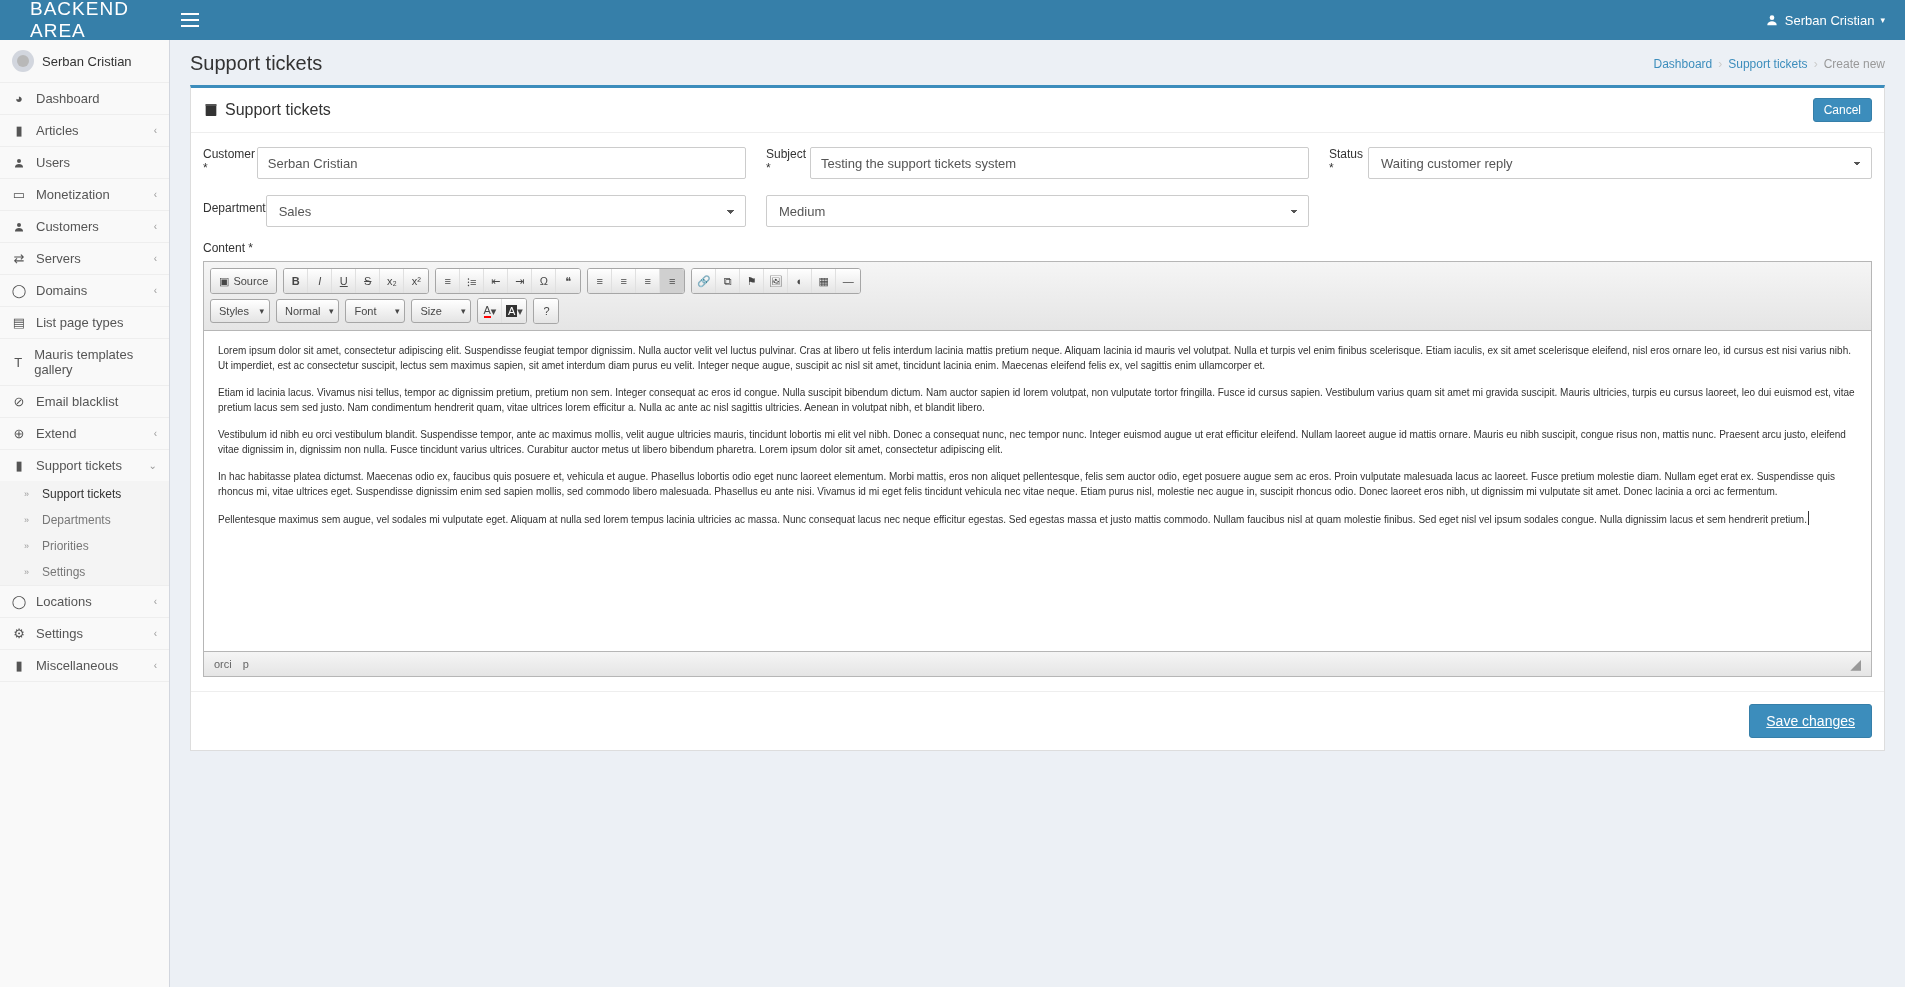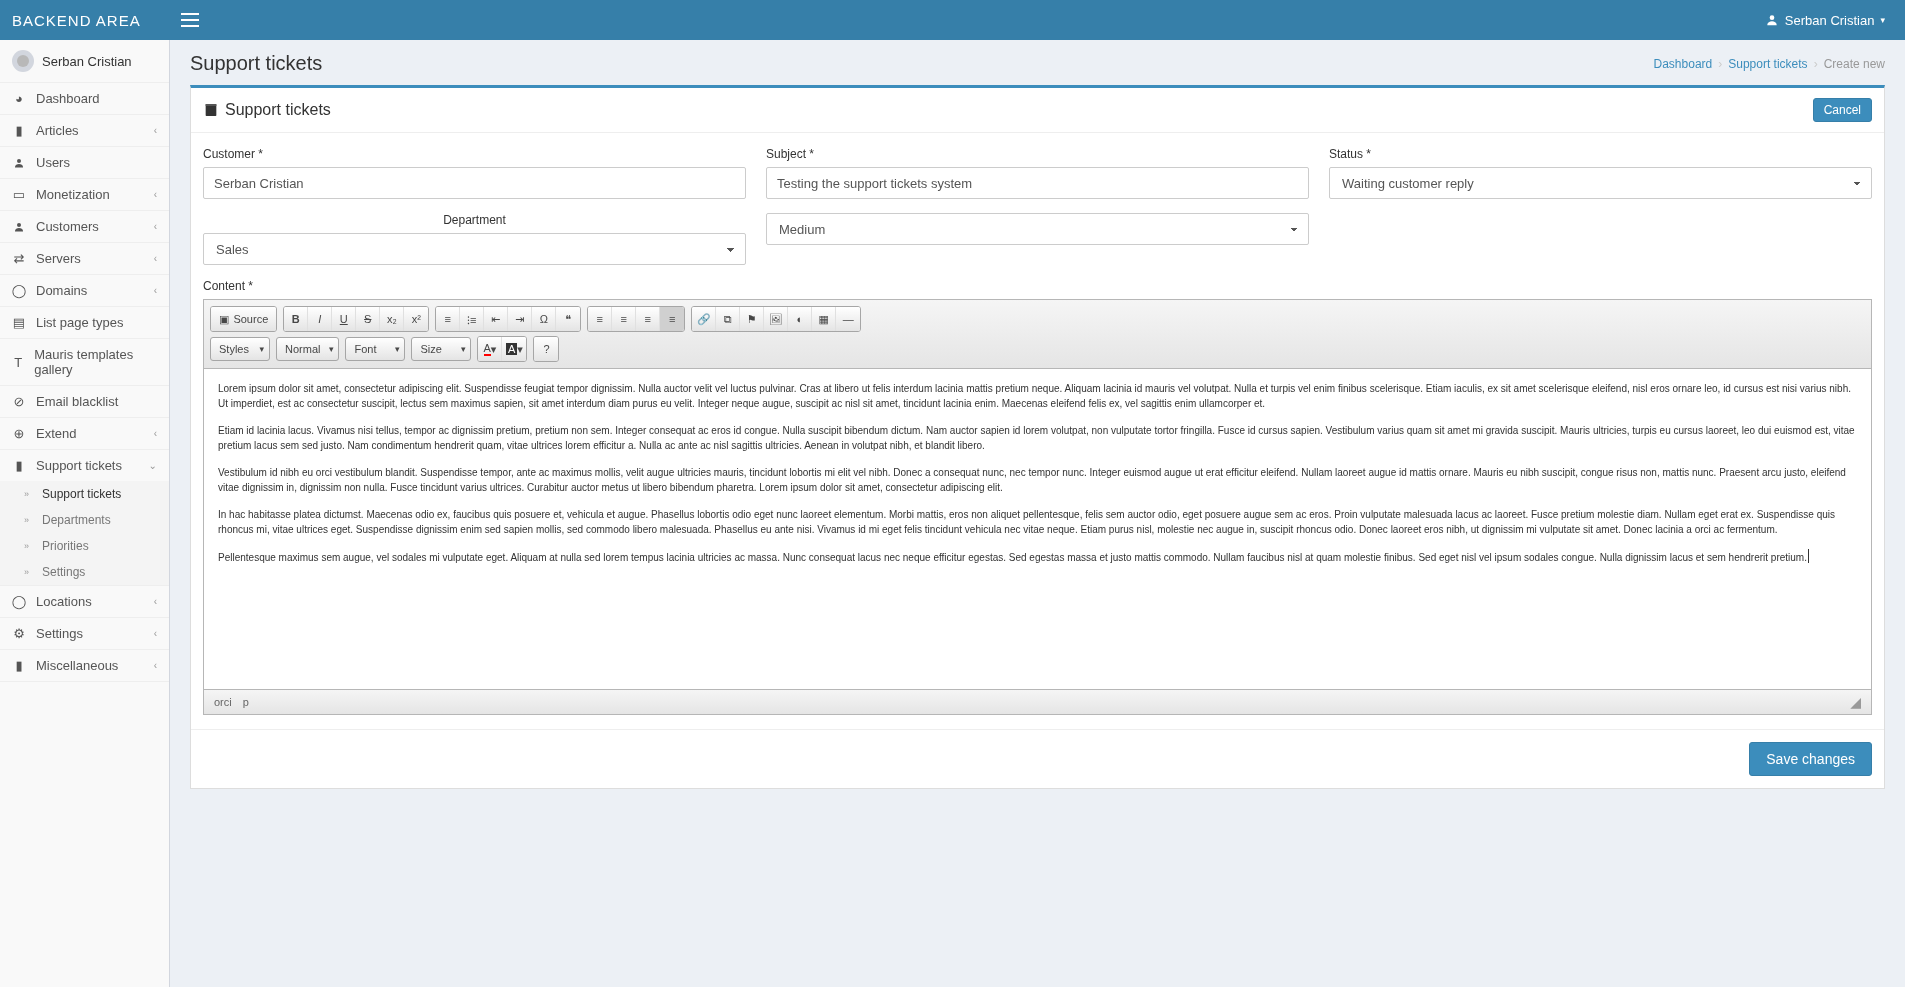--- a/index.html
+++ b/index.html
@@ -1,20 +1,20 @@
 <!DOCTYPE html>
 <html><head>
 <meta charset="utf-8">
 <style>
 * { box-sizing: border-box; margin: 0; padding: 0; }
 body { font-family: "Helvetica Neue", Helvetica, Arial, sans-serif; font-size: 13px; color: #333; background: #ecf0f5; }
 
 
 .top-header { background: #367fa9; height: 40px; display: flex; align-items: center; color: #fff; }
-.logo-area { width: 170px; background: #367fa9; height: 40px; display: flex; align-items: center; padding-left: 12px; font-size: 15px; letter-spacing: 1px; }
+.logo-area { width: 170px; background: #367fa9; height: 40px; display: flex; align-items: center; padding-left: 30px; font-size: 19px; letter-spacing: 1px; }
 .hamburger-area { width: 40px; display: flex; align-items: center; justify-content: center; cursor: pointer; }
 .hamburger-icon { width: 18px; height: 14px; display: flex; flex-direction: column; justify-content: space-between; }
 .hamburger-icon span { display: block; height: 2px; background: #fff; }
 .top-right { margin-left: auto; padding-right: 20px; display: flex; align-items: center; gap: 6px; font-size: 13px; cursor: pointer; }
 .user-icon-top { width: 14px; height: 14px; }
 
 
 .main-wrap { display: flex; }
 .sidebar { width: 170px; background: #f9f9f9; border-right: 1px solid #d2d6de; min-height: calc(100vh - 40px); }
 .user-panel { display: flex; align-items: center; gap: 8px; padding: 10px 12px; border-bottom: 1px solid #eee; }
@@ -46,21 +46,21 @@
 .box-title-icon { width: 16px; height: 16px; margin-right: 6px; }
 .box-title { font-size: 16px; color: #333; }
 .box-header .btn-cancel { margin-left: auto; }
 
 .btn { display: inline-block; padding: 4px 10px; font-size: 12px; border-radius: 3px; border: 1px solid transparent; cursor: pointer; text-align: center; }
 .btn-primary { background: #3c8dbc; border-color: #367fa9; color: #fff; }
 .btn-save { padding: 8px 16px; font-size: 14px; }
 
 .box-body { padding: 14px 12px; }
 .form-row { display: flex; gap: 20px; margin-bottom: 14px; }
-.form-group { flex: 1; display: flex; flex-direction: column; }
+.form-group { flex: 1; display: flex; flex-direction: row; }
 .form-label { font-size: 12px; color: #333; margin-bottom: 6px; }
 .form-control { width: 100%; padding: 6px 10px; font-size: 13px; border: 1px solid #ccc; border-radius: 2px; background: #fff; color: #555; height: 32px; }
 select.form-control { appearance: none; background-image: linear-gradient(45deg, transparent 50%, #555 50%), linear-gradient(135deg, #555 50%, transparent 50%); background-position: calc(100% - 14px) 14px, calc(100% - 10px) 14px; background-size: 4px 4px, 4px 4px; background-repeat: no-repeat; padding-left: 12px; }
 
 .content-label { font-size: 12px; color: #333; margin-bottom: 6px; display: block; }
 
 
 .cke { border: 1px solid #b6b6b6; background: #f5f5f5; }
 .cke-toolbar { background: linear-gradient(#f5f5f5, #e5e5e5); border-bottom: 1px solid #b6b6b6; padding: 4px 6px; }
 .cke-row { display: flex; align-items: center; flex-wrap: wrap; gap: 0; padding: 2px 0; }
@@ -74,21 +74,21 @@
 
 .cke-content { background: #fff; padding: 12px 14px; min-height: 320px; font-size: 10px; line-height: 1.5; color: #333; }
 .cke-content p { margin-bottom: 12px; }
 .cke-cursor::after { content: ""; display: inline-block; width: 1px; height: 14px; background: #333; vertical-align: text-bottom; margin-left: 1px; }
 
 .cke-footer { background: linear-gradient(#f5f5f5, #e5e5e5); border-top: 1px solid #b6b6b6; padding: 4px 10px; font-size: 11px; color: #666; display: flex; align-items: center; }
 .cke-path span { margin-right: 8px; cursor: pointer; }
 .cke-resize { margin-left: auto; font-size: 14px; color: #999; cursor: nwse-resize; transform: rotate(0deg); }
 
 .box-footer { padding: 12px; border-top: 1px solid #eee; display: flex; }
-.box-footer .btn-save { margin-left: auto; }
+.box-footer .btn-save { margin-left: auto; text-decoration: underline; }
 
 svg { display: block; }
 </style>
 </head>
 <body>
 
 <div class="top-header">
   <div class="logo-area">BACKEND AREA</div>
   <div class="hamburger-area">
     <div class="hamburger-icon">

